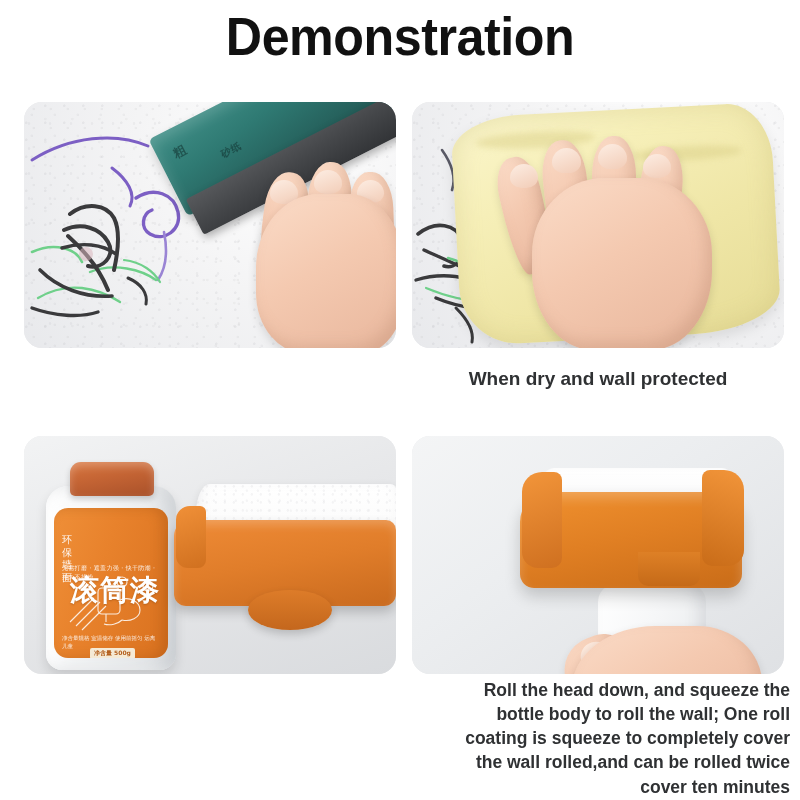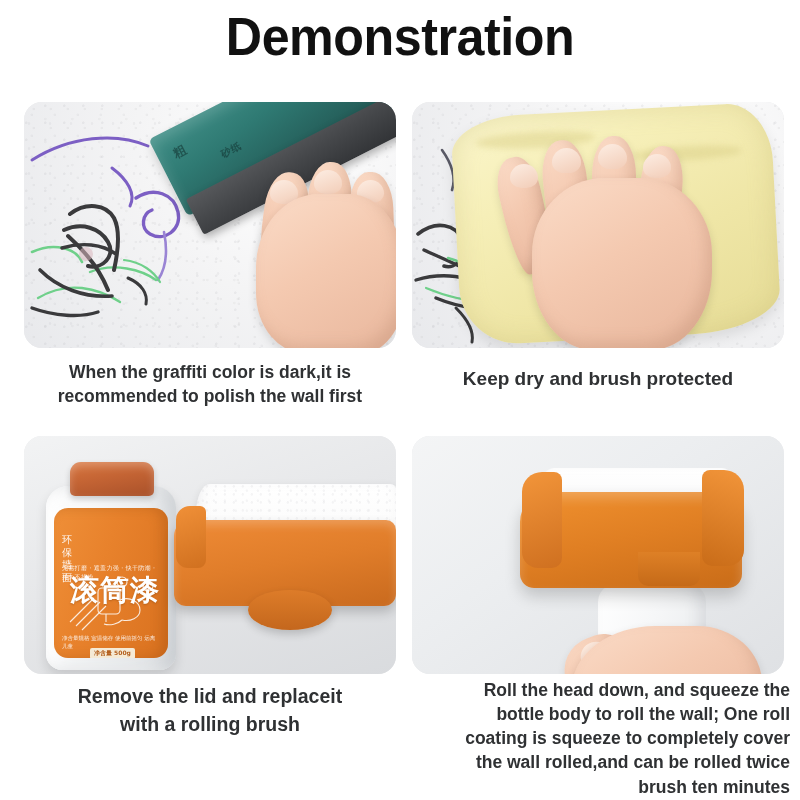--- a/index.html
+++ b/index.html
@@ -407,24 +407,20 @@
 
     <div class="hand p1-f1"></div>
     <div class="hand p1-f2"></div>
     <div class="hand p1-f3"></div>
     <div class="nail p1-n1"></div>
     <div class="nail p1-n2"></div>
     <div class="nail p1-n3"></div>
     <div class="hand p1-palm"></div>
   </div>
 
-  <div class="cap cap1">
-    <div>When the graffiti color is dark,it is</div>
-    <div>recommended to polish the wall first</div>
-  </div>
 
   <div class="panel p2">
     <div class="wall-light"></div>
     <div class="wall-tex"></div>
 
     <svg class="scrib" viewBox="0 0 372 246">
       <g fill="none" stroke-linecap="round">
         <path d="M30 48 C40 62 44 76 40 88" stroke="#5a5a66" stroke-width="2.6"></path>
         <path d="M6 132 C24 118 44 122 50 138 C56 154 44 168 32 164" stroke="#3a3a3c" stroke-width="3.6"></path>
         <path d="M12 148 C34 158 58 168 78 180" stroke="#3a3a3c" stroke-width="3.4"></path>
@@ -451,21 +447,21 @@
     <div class="hand p2-f3"></div>
     <div class="hand p2-f4"></div>
     <div class="nail p2-n1"></div>
     <div class="nail p2-n2"></div>
     <div class="nail p2-n3"></div>
     <div class="nail p2-n4"></div>
     <div class="hand p2-palm"></div>
   </div>
 
   <div class="cap cap2">
-    <div>Keep dry and brush protected</div>
+    <div>When dry and wall protected</div>
   </div>
 
   <div class="panel p3">
     <div class="studio-bg"></div>
 
     <div class="bottle">
       <div class="bot-body"></div>
       <div class="bot-cap"></div>
       <div class="bot-label">
         <div class="lbl-side">环保墙面</div>
@@ -491,24 +487,20 @@
     </div>
 
     <div class="rollerhead">
       <div class="rh-nap"></div>
       <div class="rh-frame"></div>
       <div class="rh-lip"></div>
       <div class="rh-neck"></div>
     </div>
   </div>
 
-  <div class="cap cap3">
-    <div>Remove the lid and replaceit</div>
-    <div>with a rolling brush</div>
-  </div>
 
   <div class="panel p4">
     <div class="wall4"></div>
 
     <div class="p4-bottle"></div>
 
     <div class="p4-roller">
       <div class="p4-nap"></div>
       <div class="p4-frame"></div>
       <div class="p4-earL"></div>
@@ -519,16 +511,16 @@
     <div class="hand p4-thumb"></div>
     <div class="nail p4-n1"></div>
     <div class="hand p4-palm"></div>
   </div>
 
   <div class="cap cap4">
     <div>Roll the head down, and squeeze the</div>
     <div>bottle body to roll the wall; One roll</div>
     <div>coating is squeeze to completely cover</div>
     <div>the wall rolled,and can be rolled twice</div>
-    <div>brush ten minutes</div>
+    <div>cover ten minutes</div>
   </div>
 
 </div>
 
 </body></html>

